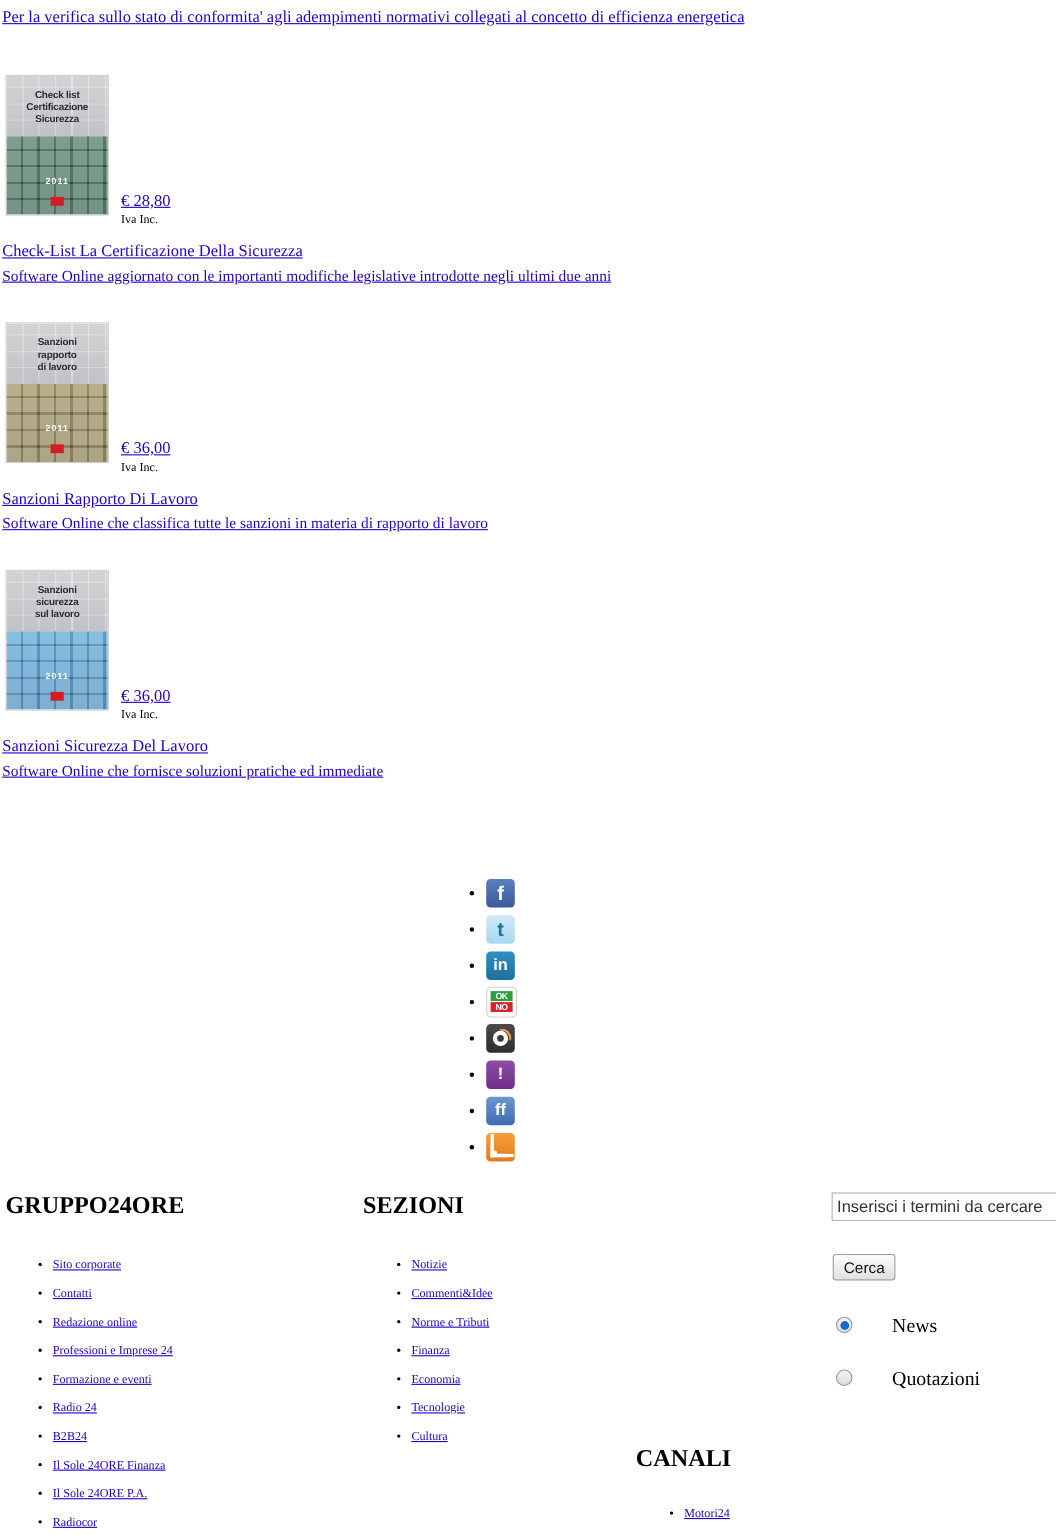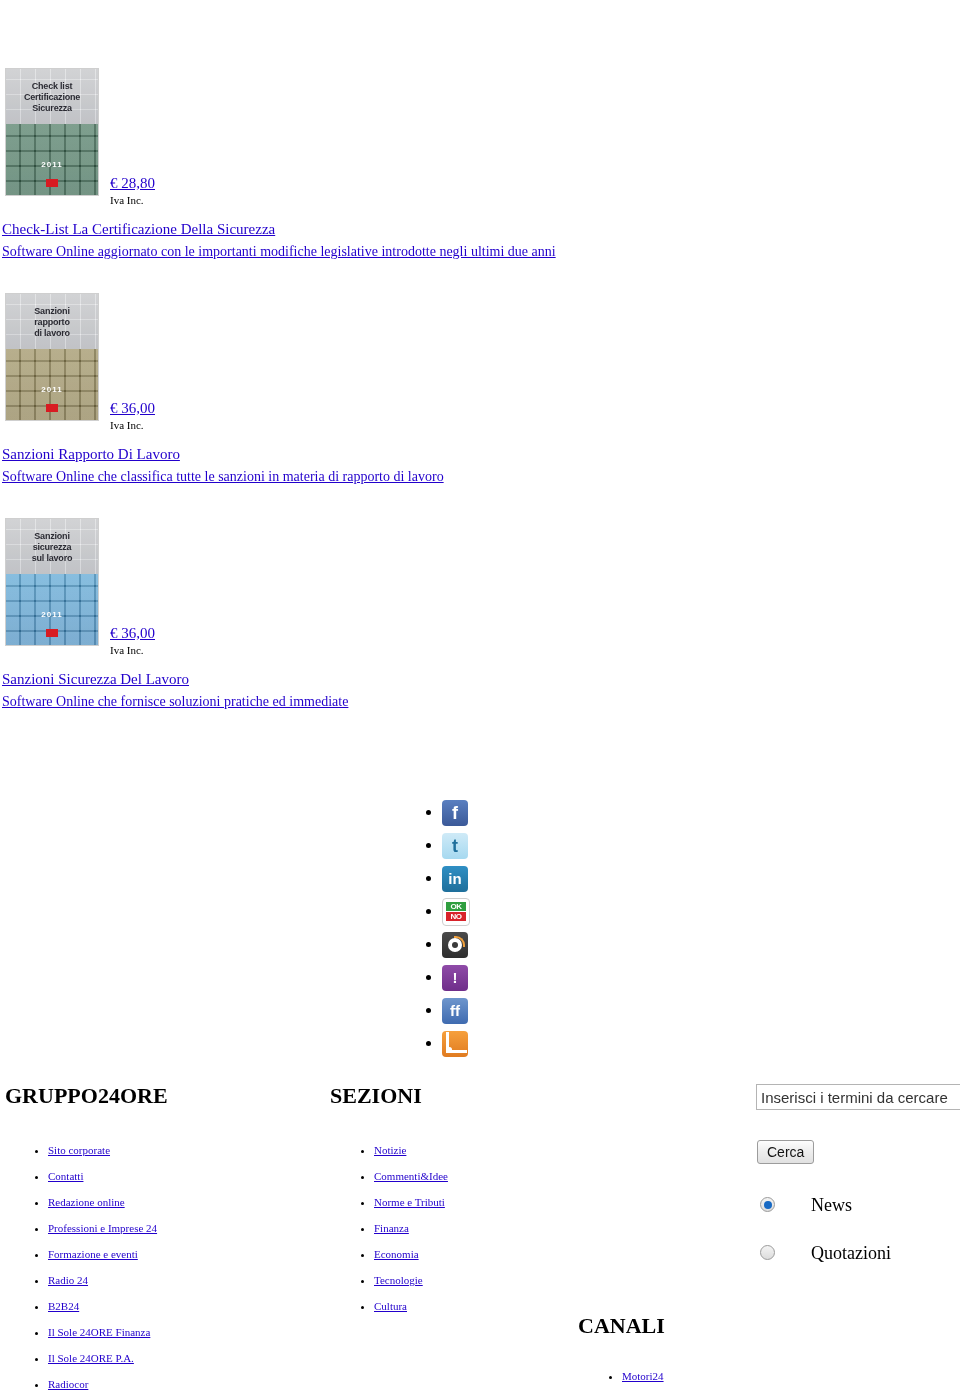--- a/index.html
+++ b/index.html
@@ -284,20 +284,23 @@
     width: 8px; height: 8px;
     border-radius: 50%;
     background: #1769c4;
   }
   .radio-label { vertical-align: middle; margin-left: 28px; }
 </style>
 </head>
 <body>
 
 <div class="promo">
+  <div class="promo-sub">
+    <span class="lnk">Per la verifica sullo stato di conformita' agli adempimenti normativi collegati al concetto di efficienza energetica</span>
+  </div>
 </div>
 
 <div class="product" style="top:68px">
   <div class="cover">
     <div class="cover-top"></div>
     <div class="cover-bottom green"></div>
     <div class="cover-caption">Check list<br>Certificazione<br>Sicurezza</div>
     <div class="cover-year">2011</div>
     <div class="cover-mark"></div>
   </div>

